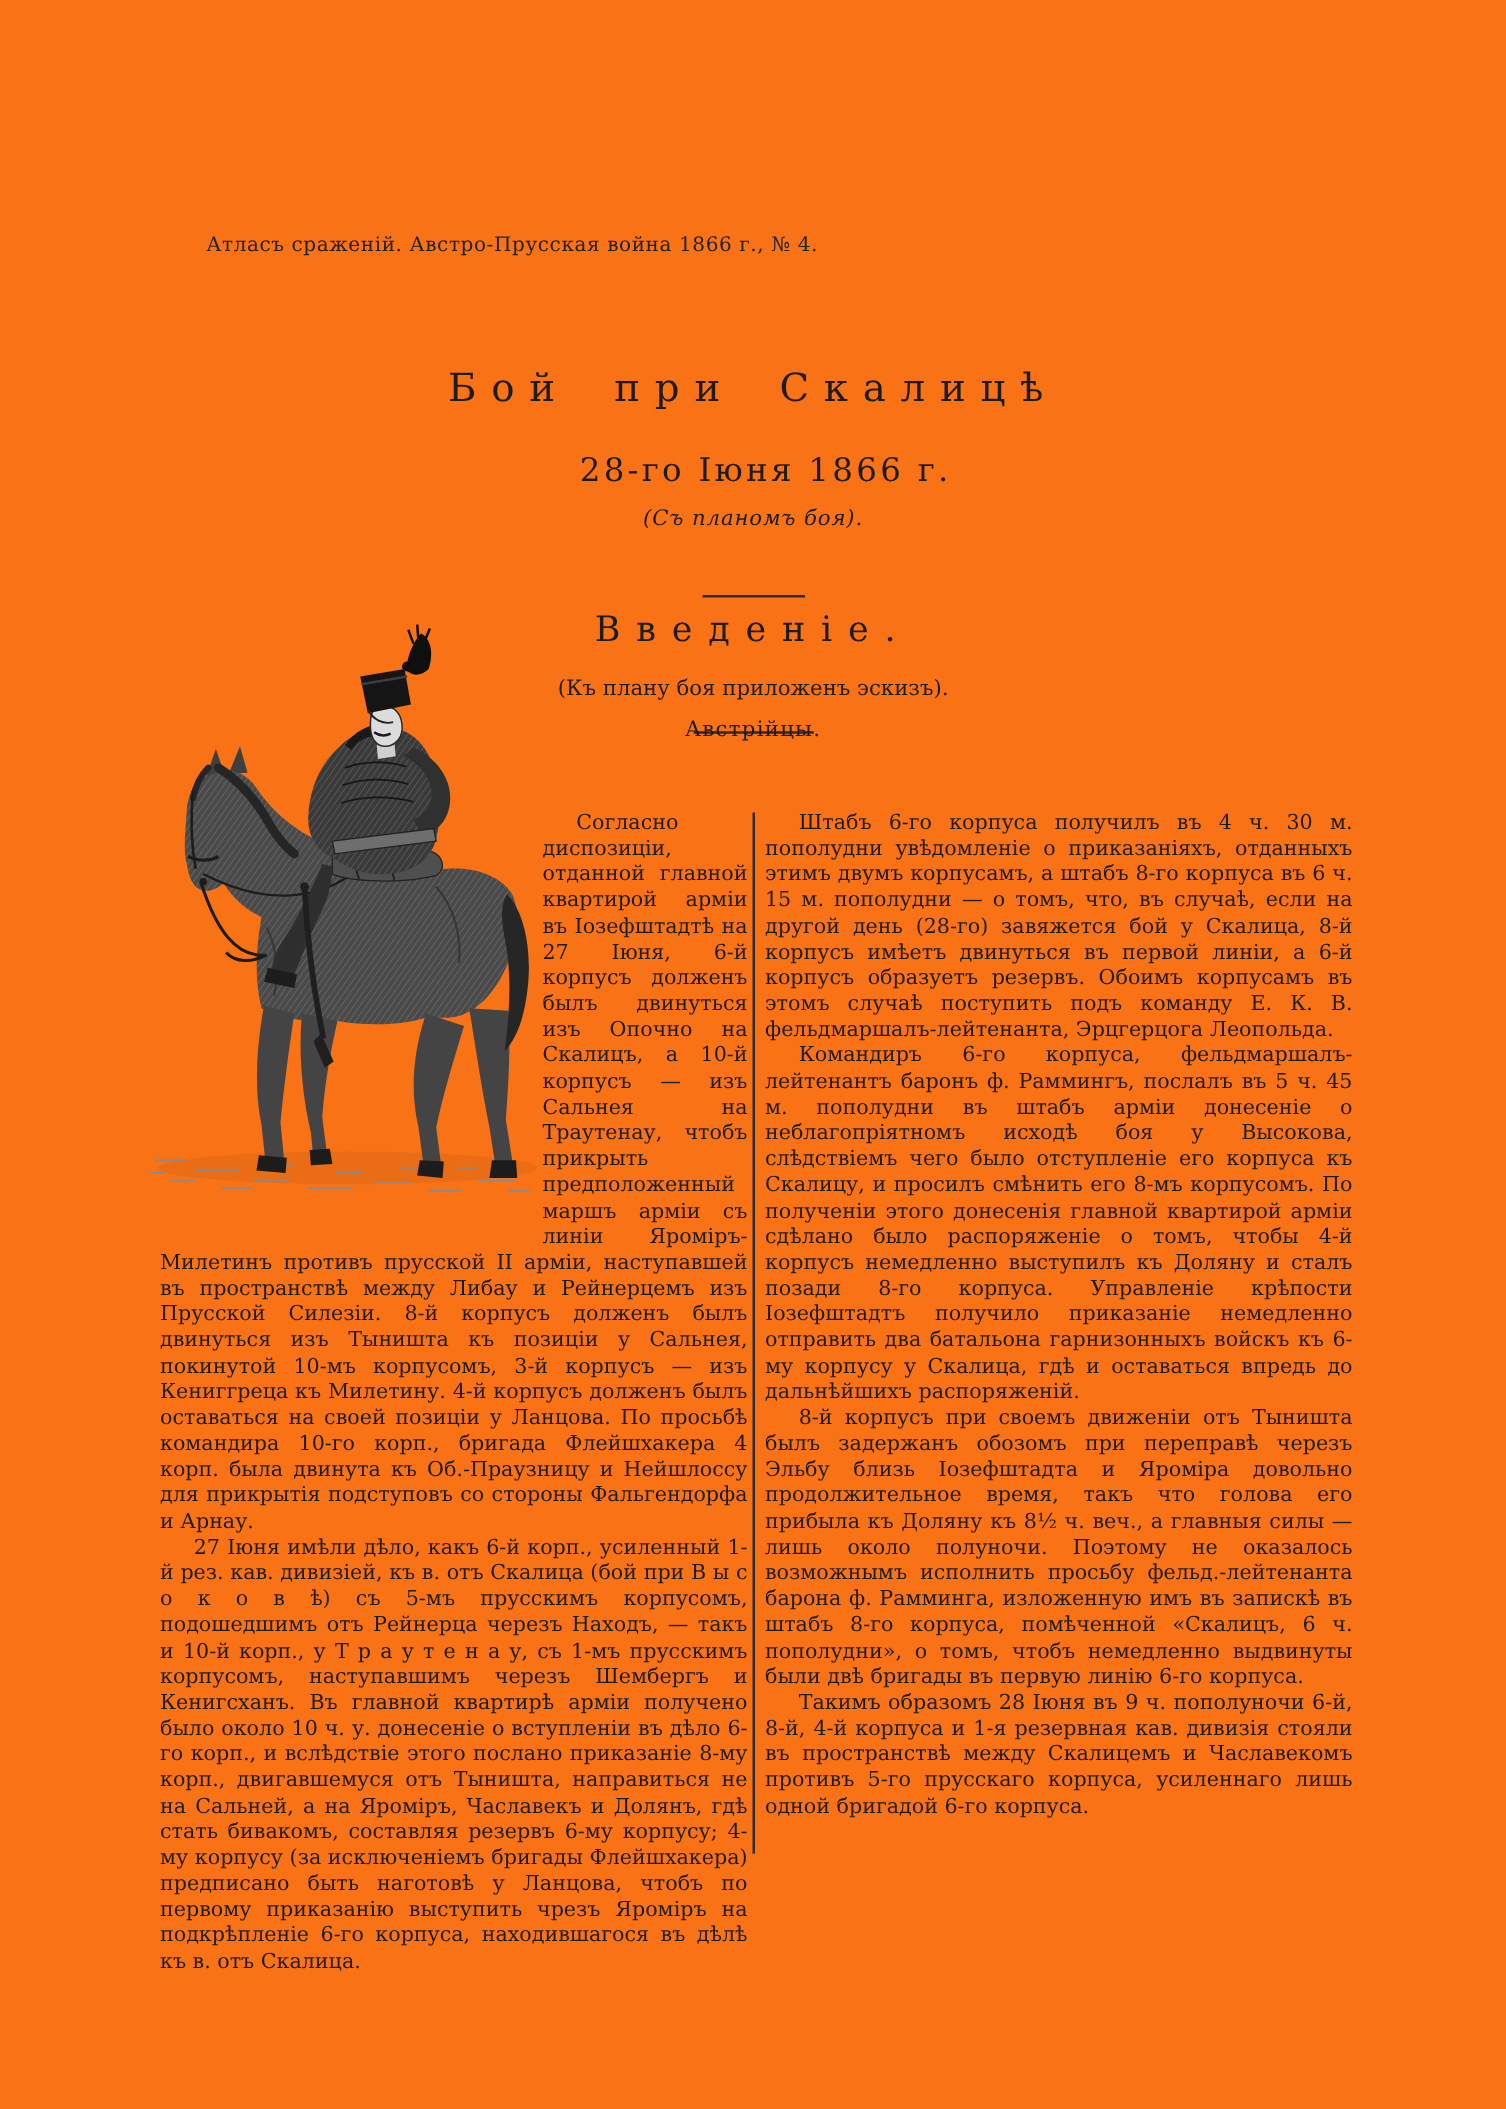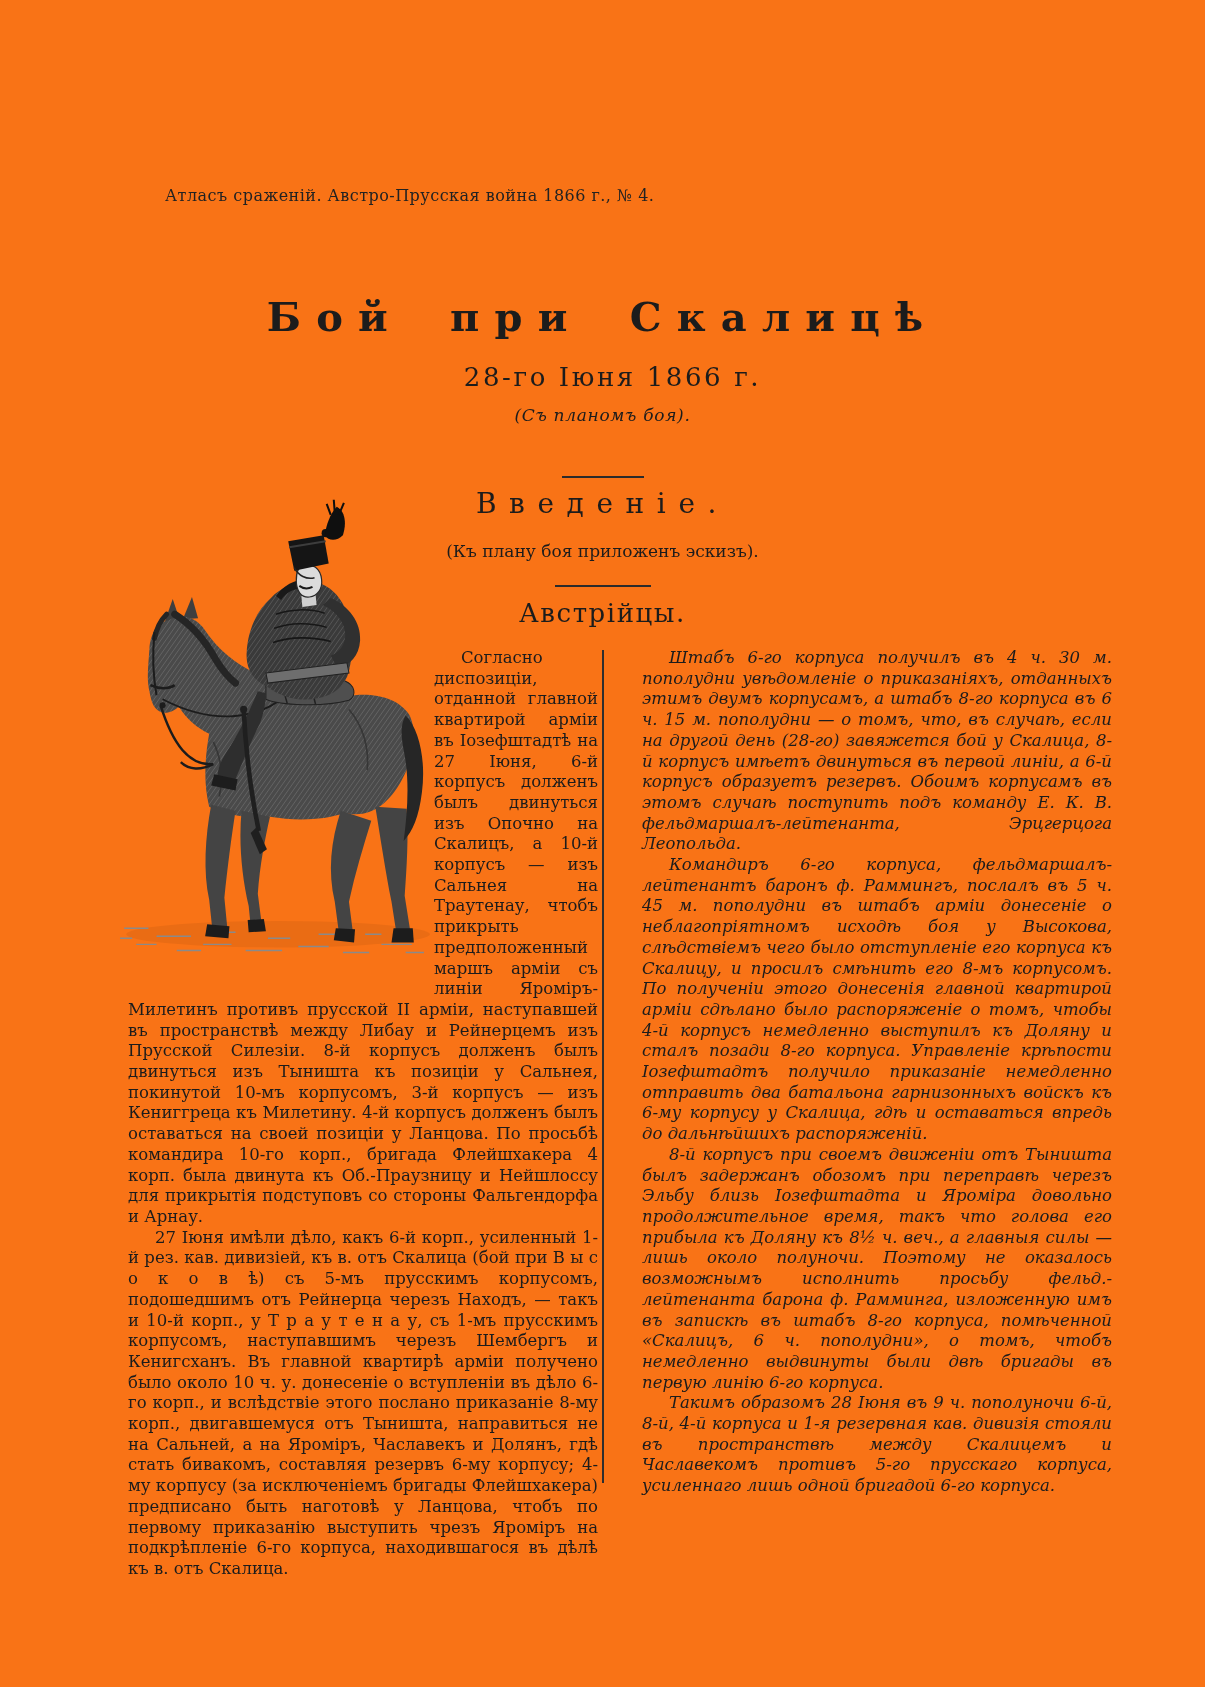--- a/index.html
+++ b/index.html
@@ -6,37 +6,37 @@
   .page{
     position:relative;width:1205px;height:1687px;margin:0 auto;
     background:#f97316;color:#1c1c1c;
     font-family:"DejaVu Serif","Liberation Serif",serif;
     overflow:hidden;
   }
   .hdr{
     position:absolute;left:165px;top:186px;font-size:16px;letter-spacing:.03em;color:#222;
   }
   .center{position:absolute;left:0;width:1205px;text-align:center;}
-  .title{top:293px;font-size:40px;letter-spacing:.38em;word-spacing:.45em;white-space:nowrap;font-weight:bold;}
+  .title{top:293px;font-size:31px;letter-spacing:.38em;word-spacing:.45em;white-space:nowrap;}
   .dateline{top:362px;font-size:26px;letter-spacing:.10em;padding-left:10px;}
   .note{top:405px;font-size:17px;letter-spacing:.04em;font-style:italic;}
   .rule{position:absolute;left:50%;transform:translateX(-50%);height:2px;background:#2b2b2b;}
   .rule1{top:476px;width:82px;}
   .rule2{top:585px;width:96px;height:1.6px;}
   .vved{top:487px;font-size:28px;letter-spacing:.45em;}
   .sketch{top:541px;font-size:17px;}
-  .avstr{top:598px;font-size:26px;letter-spacing:.06em;}
+  .avstr{top:574px;font-size:17px;letter-spacing:.06em;}
   .col{
     position:absolute;top:648px;width:470px;
     font-size:16.5px;line-height:20.7px;text-align:justify;
     text-justify:inter-word;
   }
   .col p{margin:0;text-indent:27px;}
   .leftcol{left:128px;}
-  .rightcol{left:642px;font-style:italic;}
+  .rightcol{left:612px;}
   .divider{position:absolute;left:602px;top:650px;width:1.6px;height:833px;background:#2e2e2e;}
   .img-spacer{float:left;width:306px;height:338px;}
   .illus{position:absolute;left:116px;top:470px;width:314px;height:492px;}
 </style>
 </head>
 <body>
 
 <div class="page">
 
   <div class="hdr">Атласъ сраженій. Австро-Прусская война 1866 г., № 4.</div>

